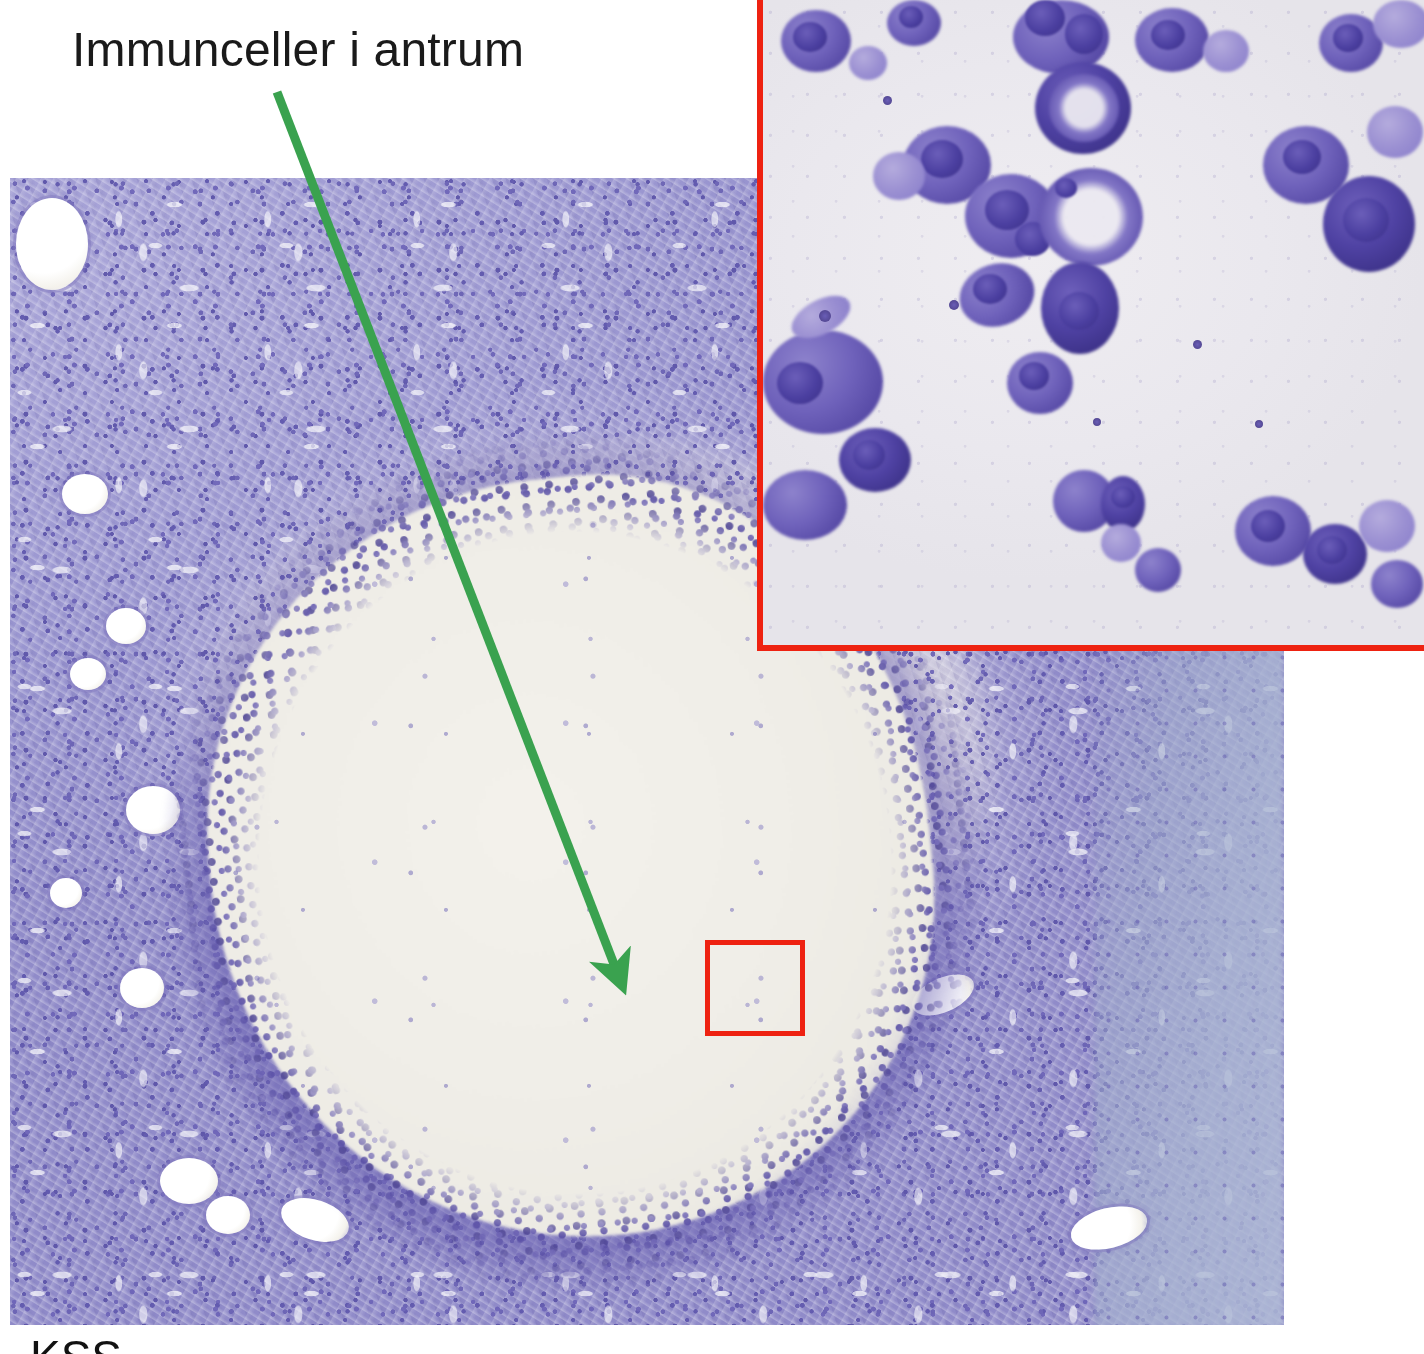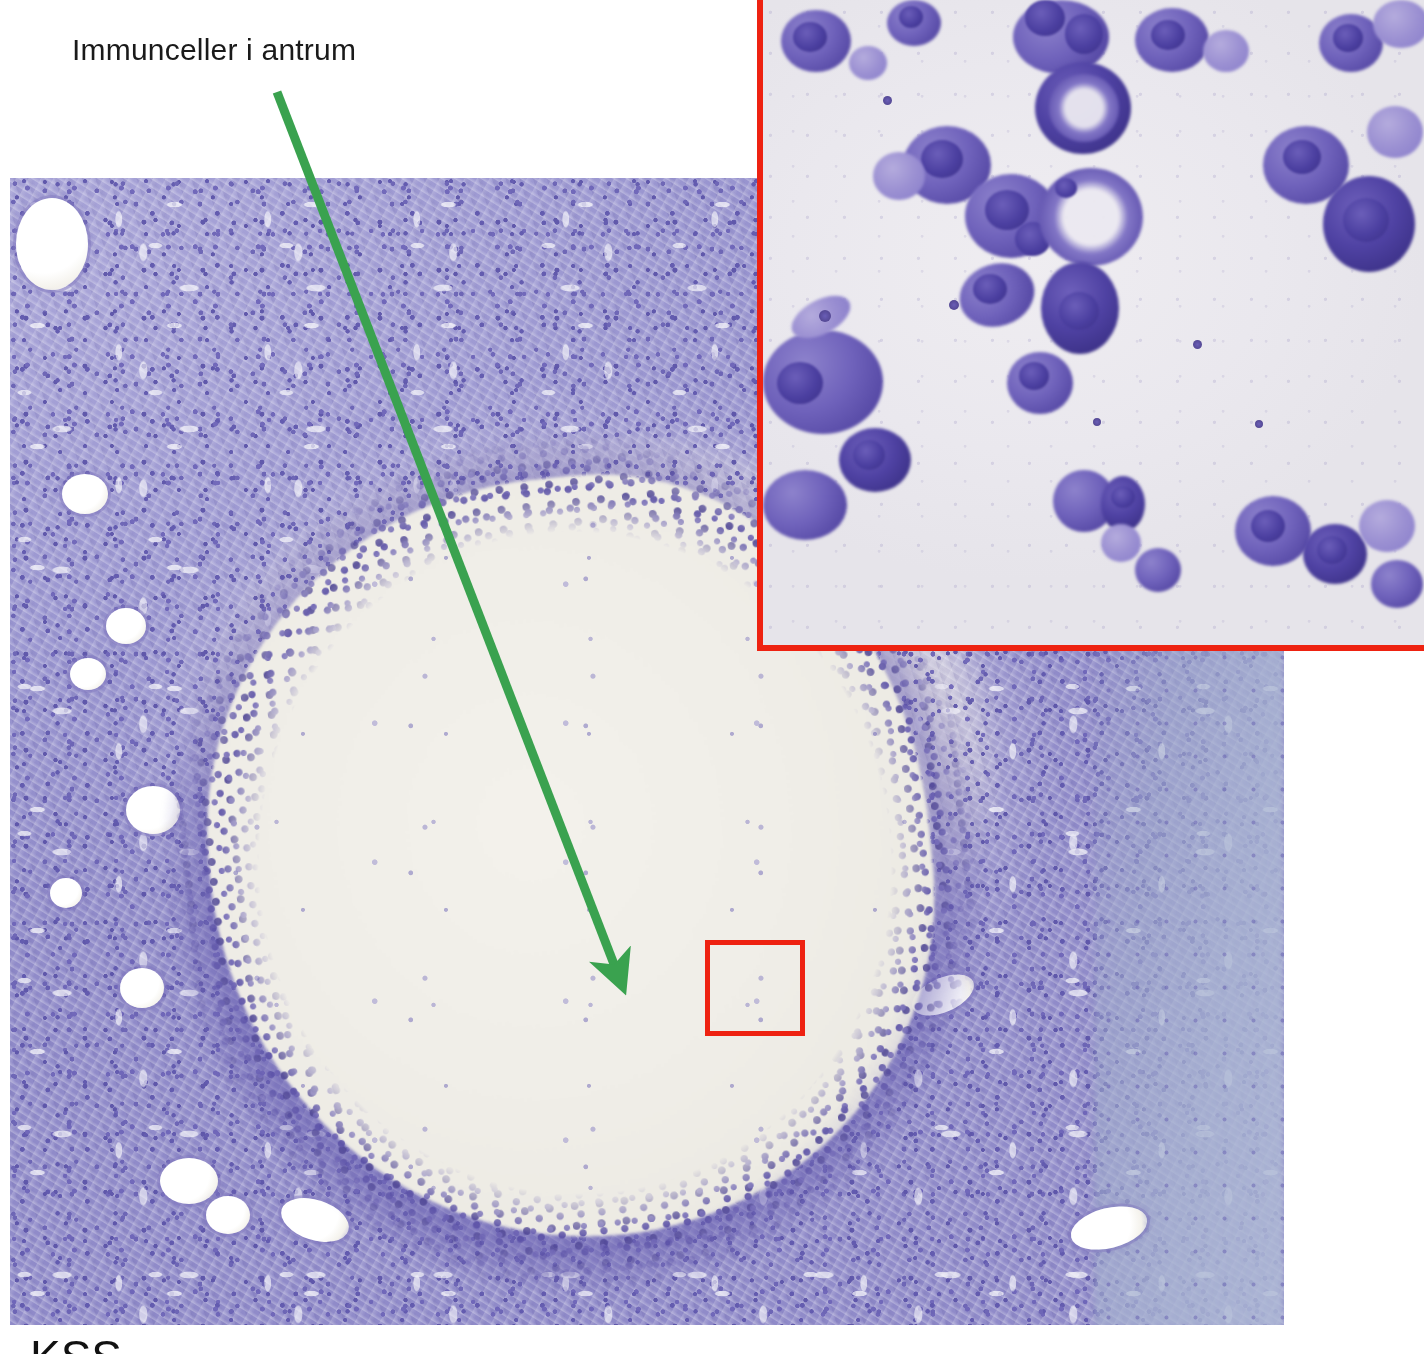--- a/index.html
+++ b/index.html
@@ -5,21 +5,21 @@
   html,body{margin:0;padding:0;background:#ffffff;}
   body{
     width:1424px;height:1354px;overflow:hidden;position:relative;
     font-family:"Liberation Sans","DejaVu Sans",sans-serif;
   }
   .slide{position:absolute;inset:0;background:#ffffff;}
 
   
   .title{
     position:absolute;left:72px;top:24px;
-    font-size:30px;line-height:52px;color:#1a1a1a;
+    font-size:48px;line-height:52px;color:#1a1a1a;
     letter-spacing:.2px;white-space:nowrap;
   }
 
   
   .micrograph{
     position:absolute;left:10px;top:178px;width:1274px;height:1147px;
     overflow:hidden;background:#8f8bc8;
   }
   .micrograph .layer{position:absolute;inset:0;}
 

